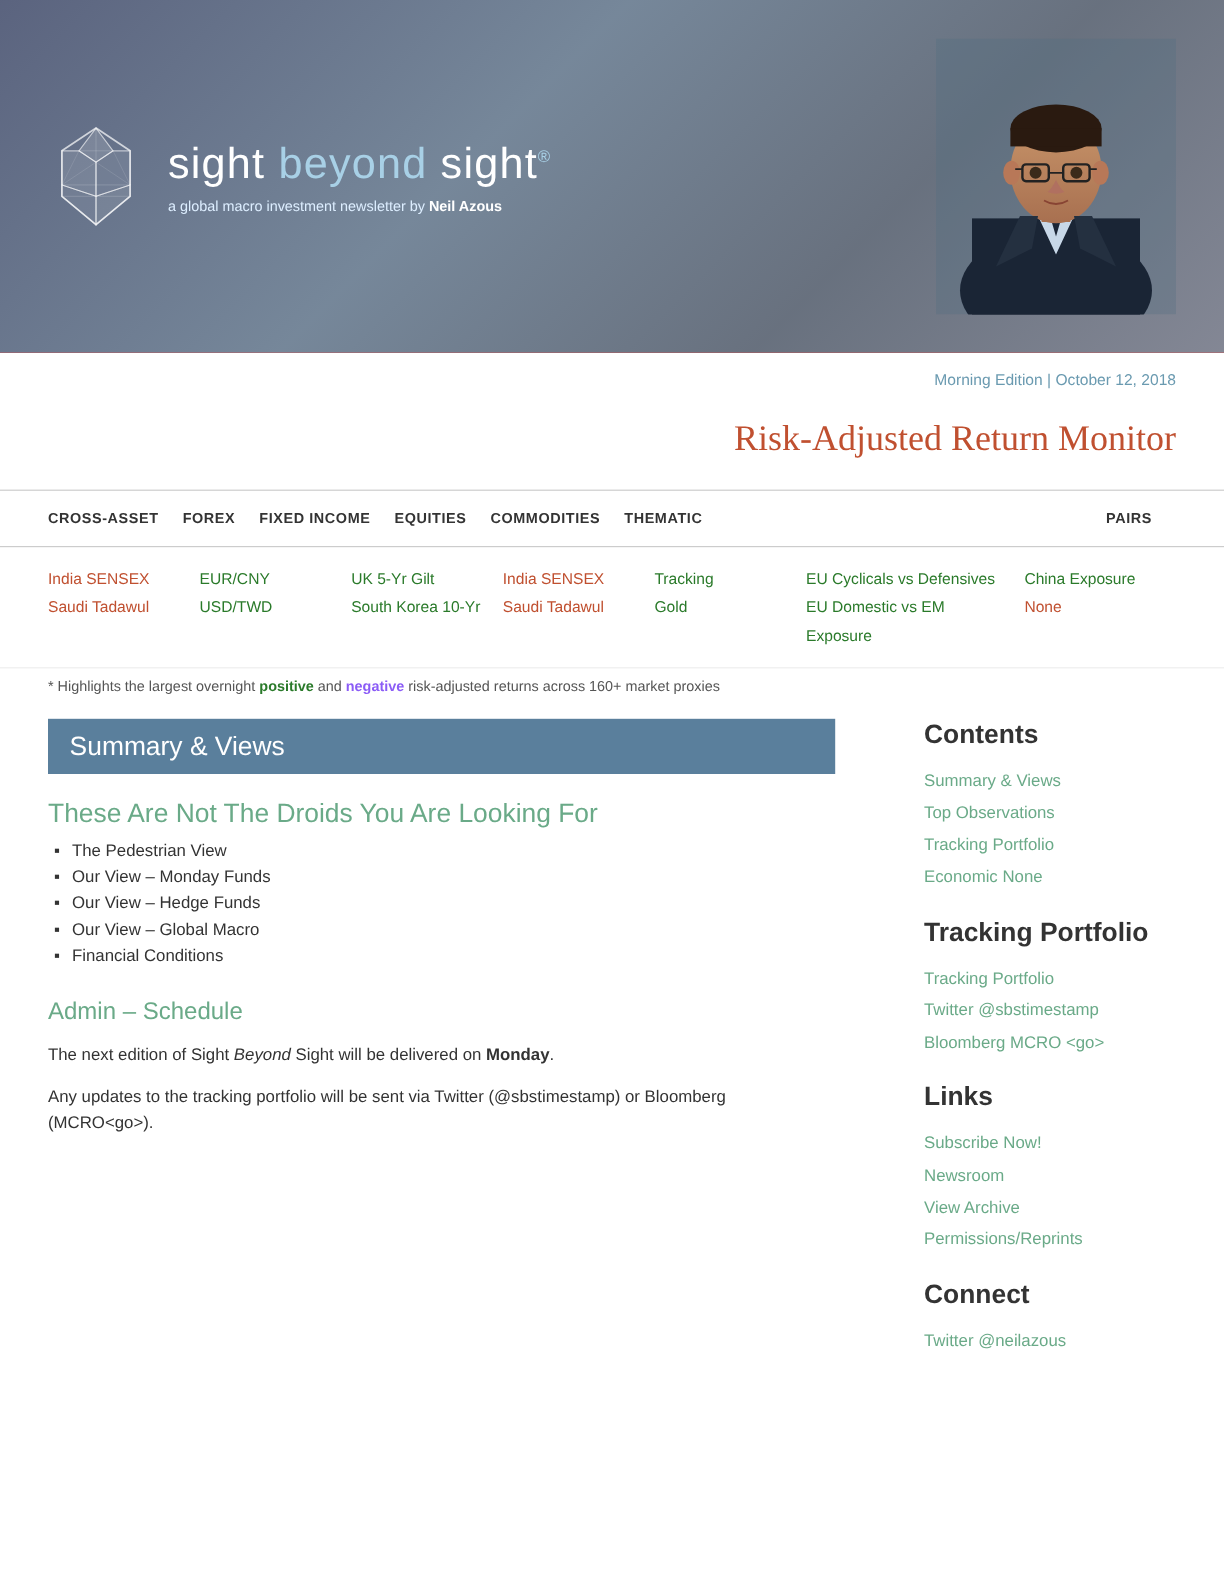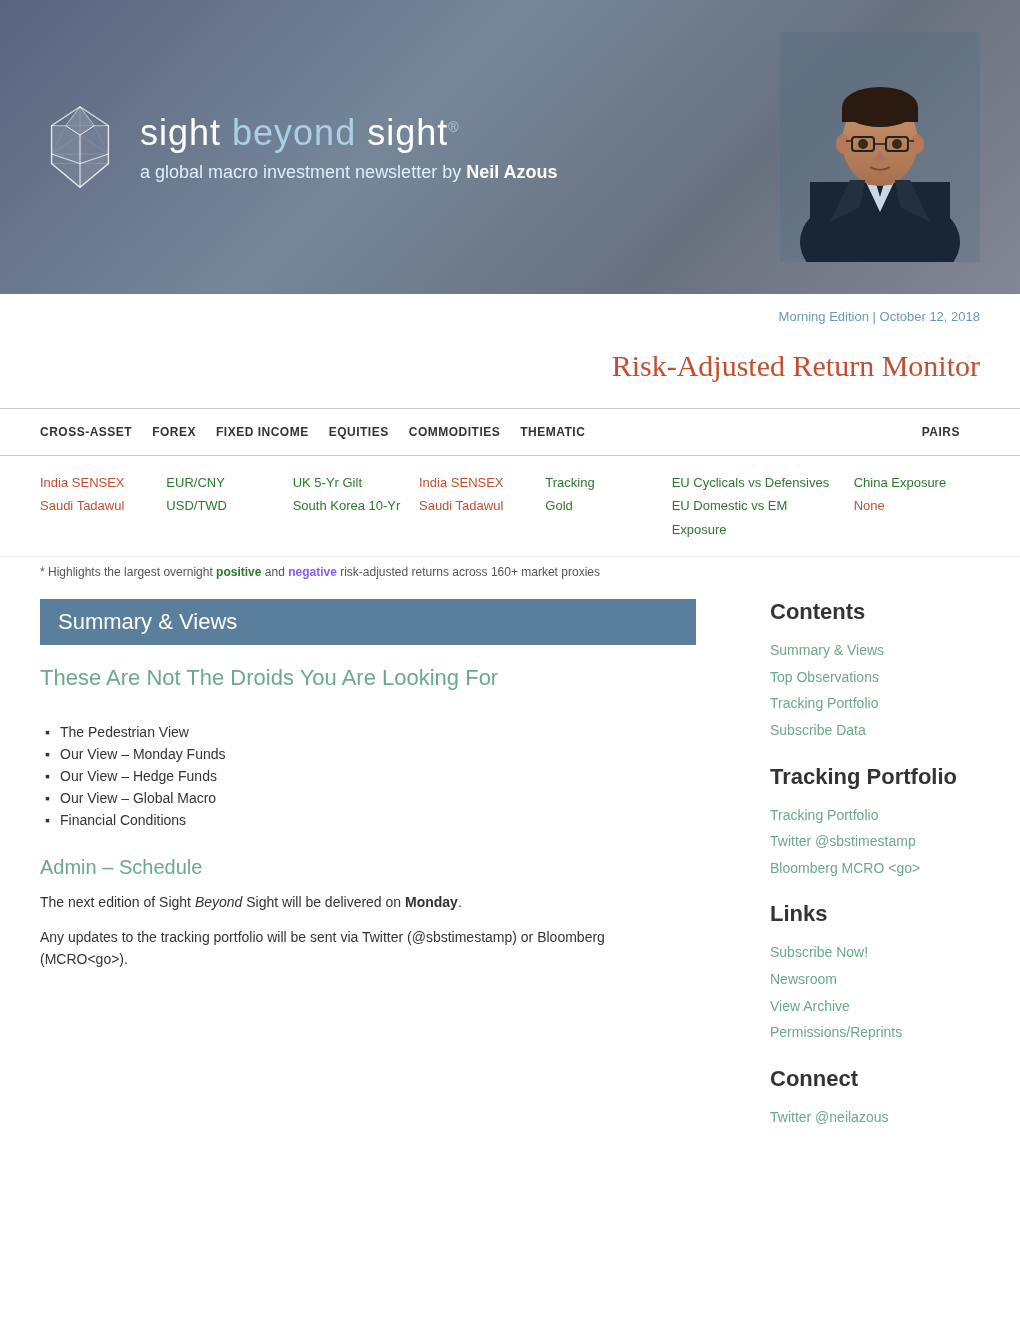--- a/index.html
+++ b/index.html
@@ -55,21 +55,21 @@
       letter-spacing: 1px;
     }
     .brand-title span {
       color: #a8d0e6;
     }
     .brand-title sup {
       font-size: 14px;
       color: #a8d0e6;
     }
     .brand-subtitle {
-      font-size: 18px;
+      font-size: 12px;
       color: #ddeeff;
       margin-top: 8px;
       font-family: Arial, sans-serif;
     }
     .brand-subtitle strong {
       color: #fff;
       font-weight: bold;
     }
     .header-photo {
       margin-left: auto;
@@ -188,21 +188,21 @@
       font-weight: normal;
       padding: 10px 18px;
       margin-bottom: 20px;
     }
 
     .article-title {
       font-size: 22px;
       color: #6aaa88;
       font-family: Arial, sans-serif;
       font-weight: normal;
-      margin-bottom: 30px;
+      margin-bottom: 6px;
     }
 
     .bullet-list {
       list-style: none;
       margin-left: 20px;
       margin-bottom: 25px;
     }
     .bullet-list li {
       font-family: Arial, sans-serif;
       font-size: 14px;
@@ -430,21 +430,21 @@
     <p class="body-text">Any updates to the tracking portfolio will be sent via Twitter (@sbstimestamp) or Bloomberg (MCRO&lt;go&gt;).</p>
 
   </div>
 
   <div class="right-col">
 
     <div class="sidebar-section-title">Contents</div>
     <a class="sidebar-link">Summary &amp; Views</a>
     <a class="sidebar-link">Top Observations</a>
     <a class="sidebar-link">Tracking Portfolio</a>
-    <a class="sidebar-link">Subscribe Data</a>
+    <a class="sidebar-link">Economic None</a>
 
     <div class="sidebar-section-title">Tracking Portfolio</div>
     <a class="sidebar-link">Tracking Portfolio</a>
     <a class="sidebar-link">Twitter @sbstimestamp</a>
     <a class="sidebar-link">Bloomberg MCRO &lt;go&gt;</a>
 
     <div class="sidebar-section-title">Links</div>
     <a class="sidebar-link">Subscribe Now!</a>
     <a class="sidebar-link">Newsroom</a>
     <a class="sidebar-link">View Archive</a>

